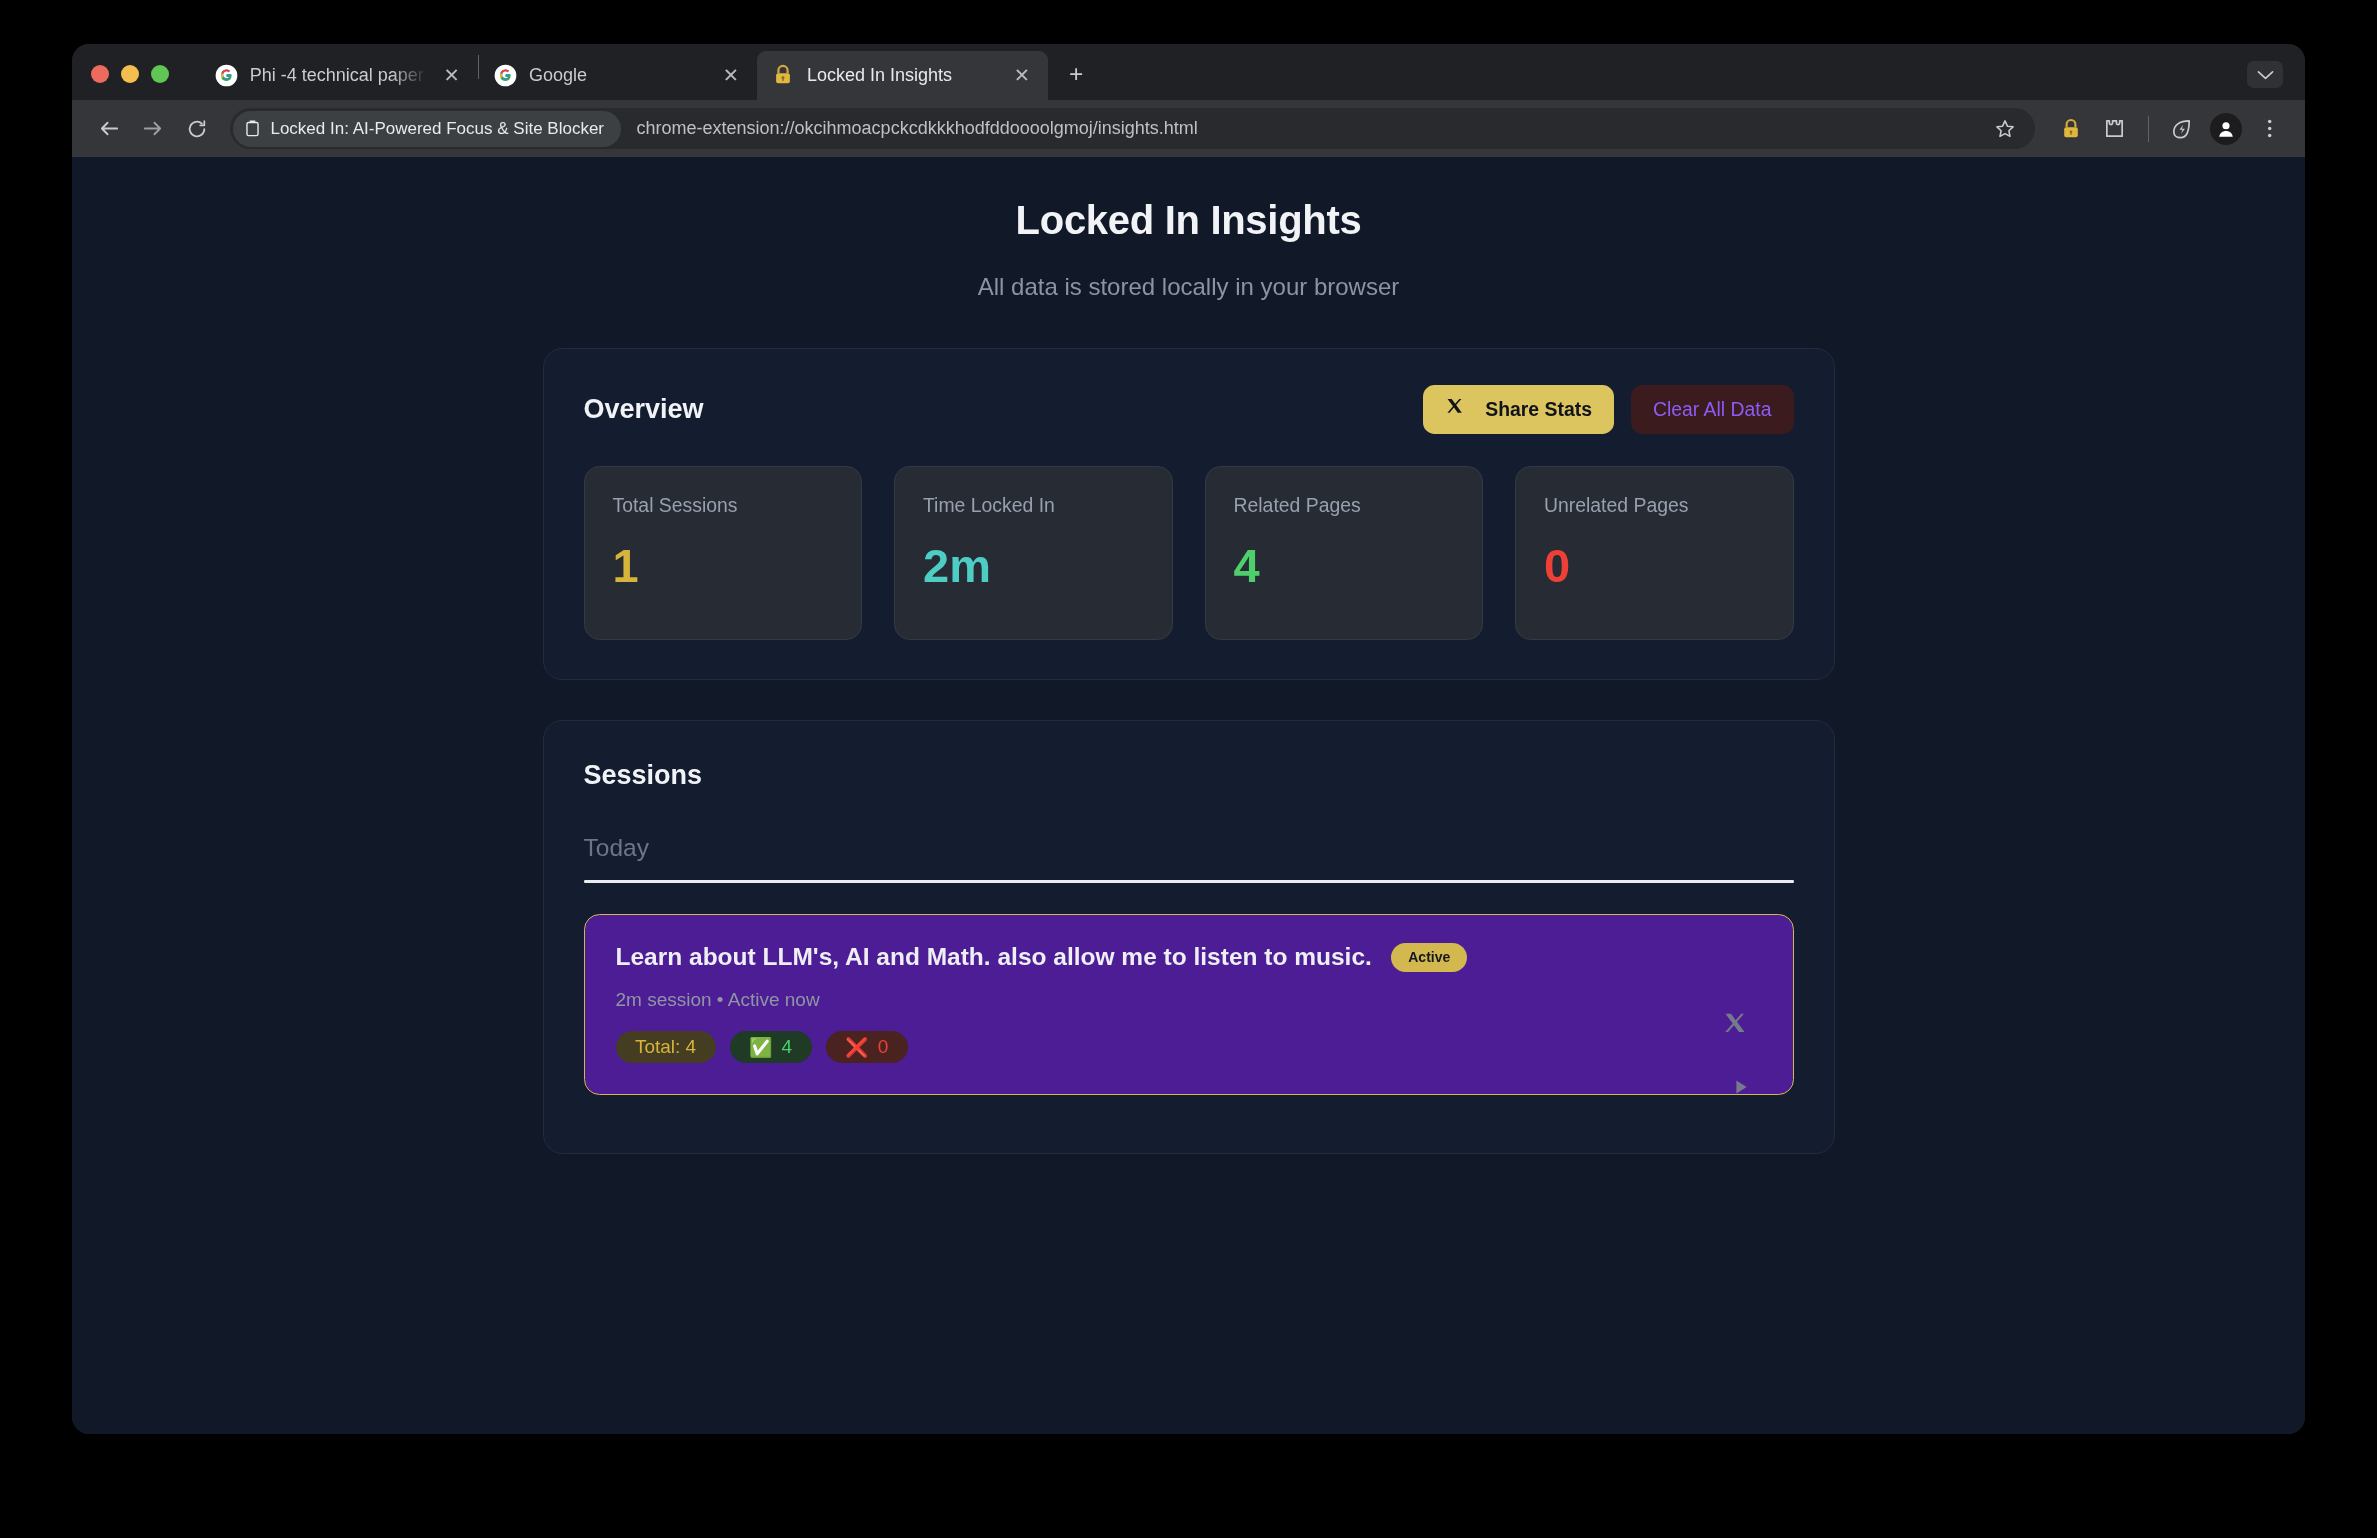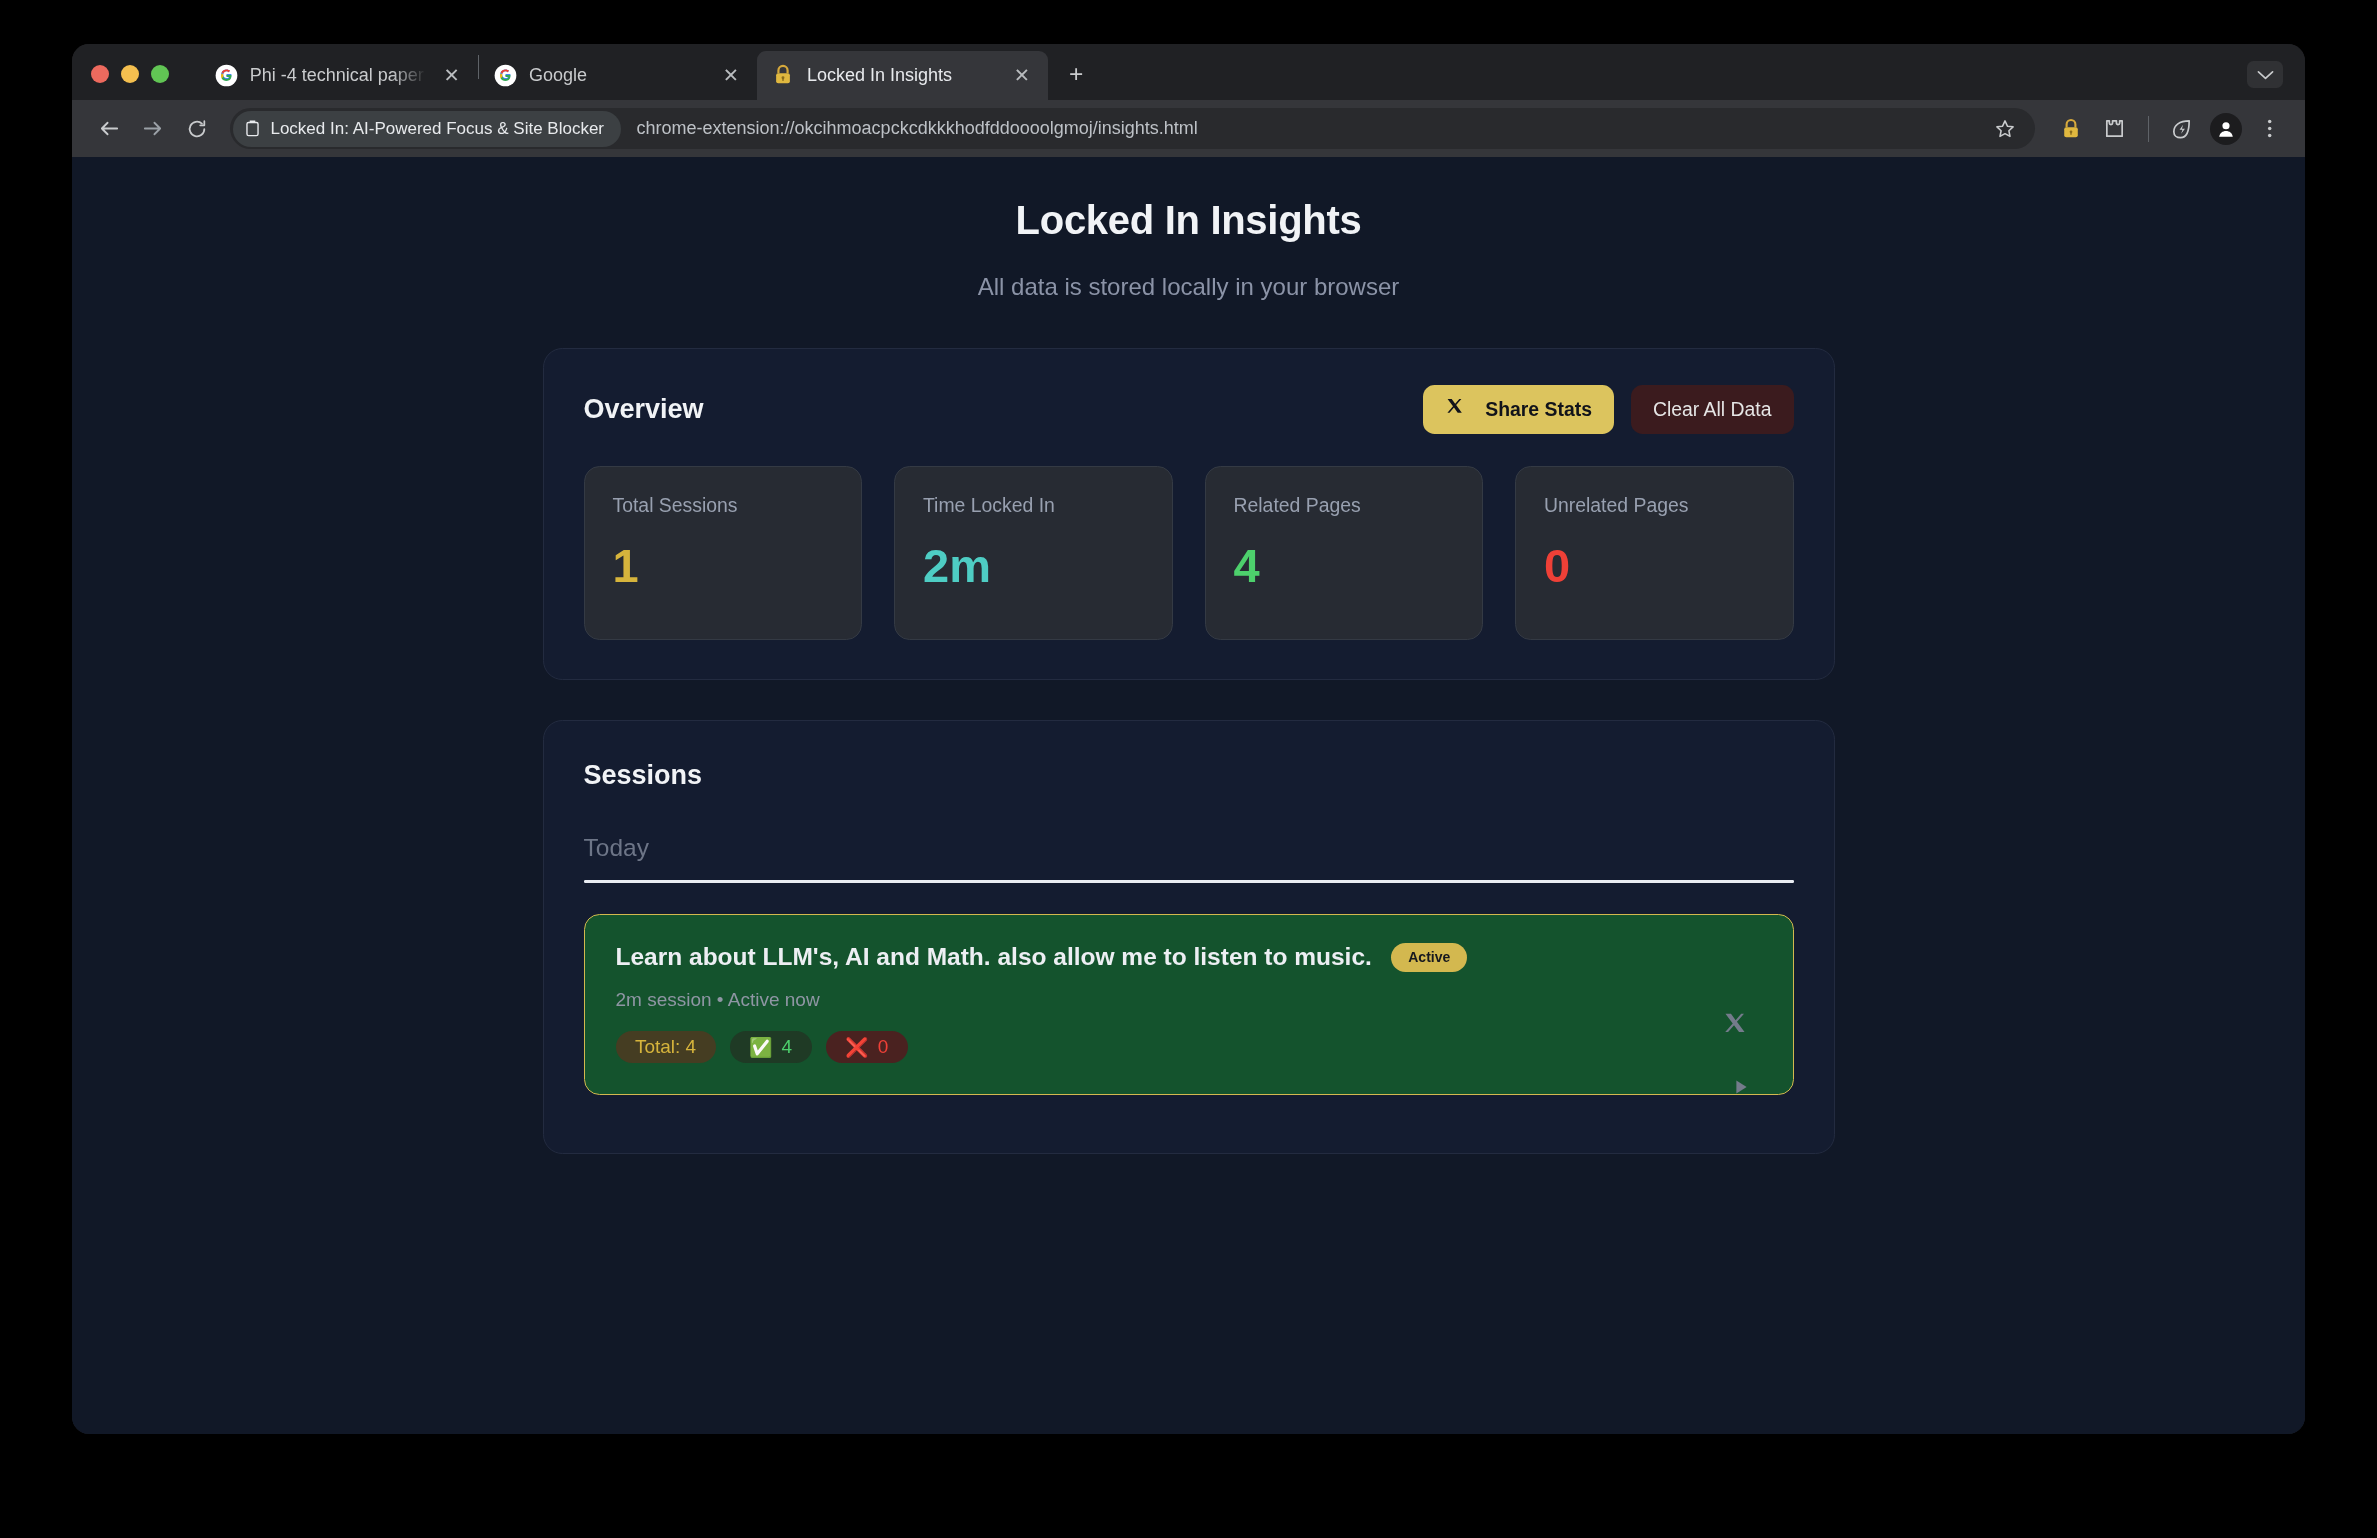--- a/index.html
+++ b/index.html
@@ -204,21 +204,21 @@
     border-radius: 11.6px;
     height: 49px;
     padding: 0 22px;
     font-size: 19.4px;
     font-weight: bold;
     display: flex; align-items: center; gap: 21px;
     font-family: "Liberation Sans", sans-serif;
   }
   #clear-all-data-button {
     background: #3b1b1e;
-    color: #e5e5e5;
+    color: #8b5cf6;
     border: none;
     border-radius: 11.6px;
     height: 49px;
     padding: 0 22px;
     font-size: 19.4px;
     display: flex; align-items: center;
     font-family: "Liberation Sans", sans-serif;
   }
 
   #stats-grid {
@@ -244,21 +244,21 @@
   }
   #today-divider {
     height: 2.6px;
     background: #e9ecf2;
     margin-top: 18px;
     border-radius: 1.3px;
   }
 
   #session-card {
     margin-top: 31px;
-    background: #14532d;
+    background: #4c1d95;
     border: 1.9px solid #d3b84f;
     border-radius: 15.5px;
     padding: 28px 31px 31px 31px;
     position: relative;
   }
   .session-title-row { display: flex; align-items: center; gap: 19.4px; }
   #session-title {
     color: #edeff3;
     font-size: 24.5px;
     font-weight: bold;

